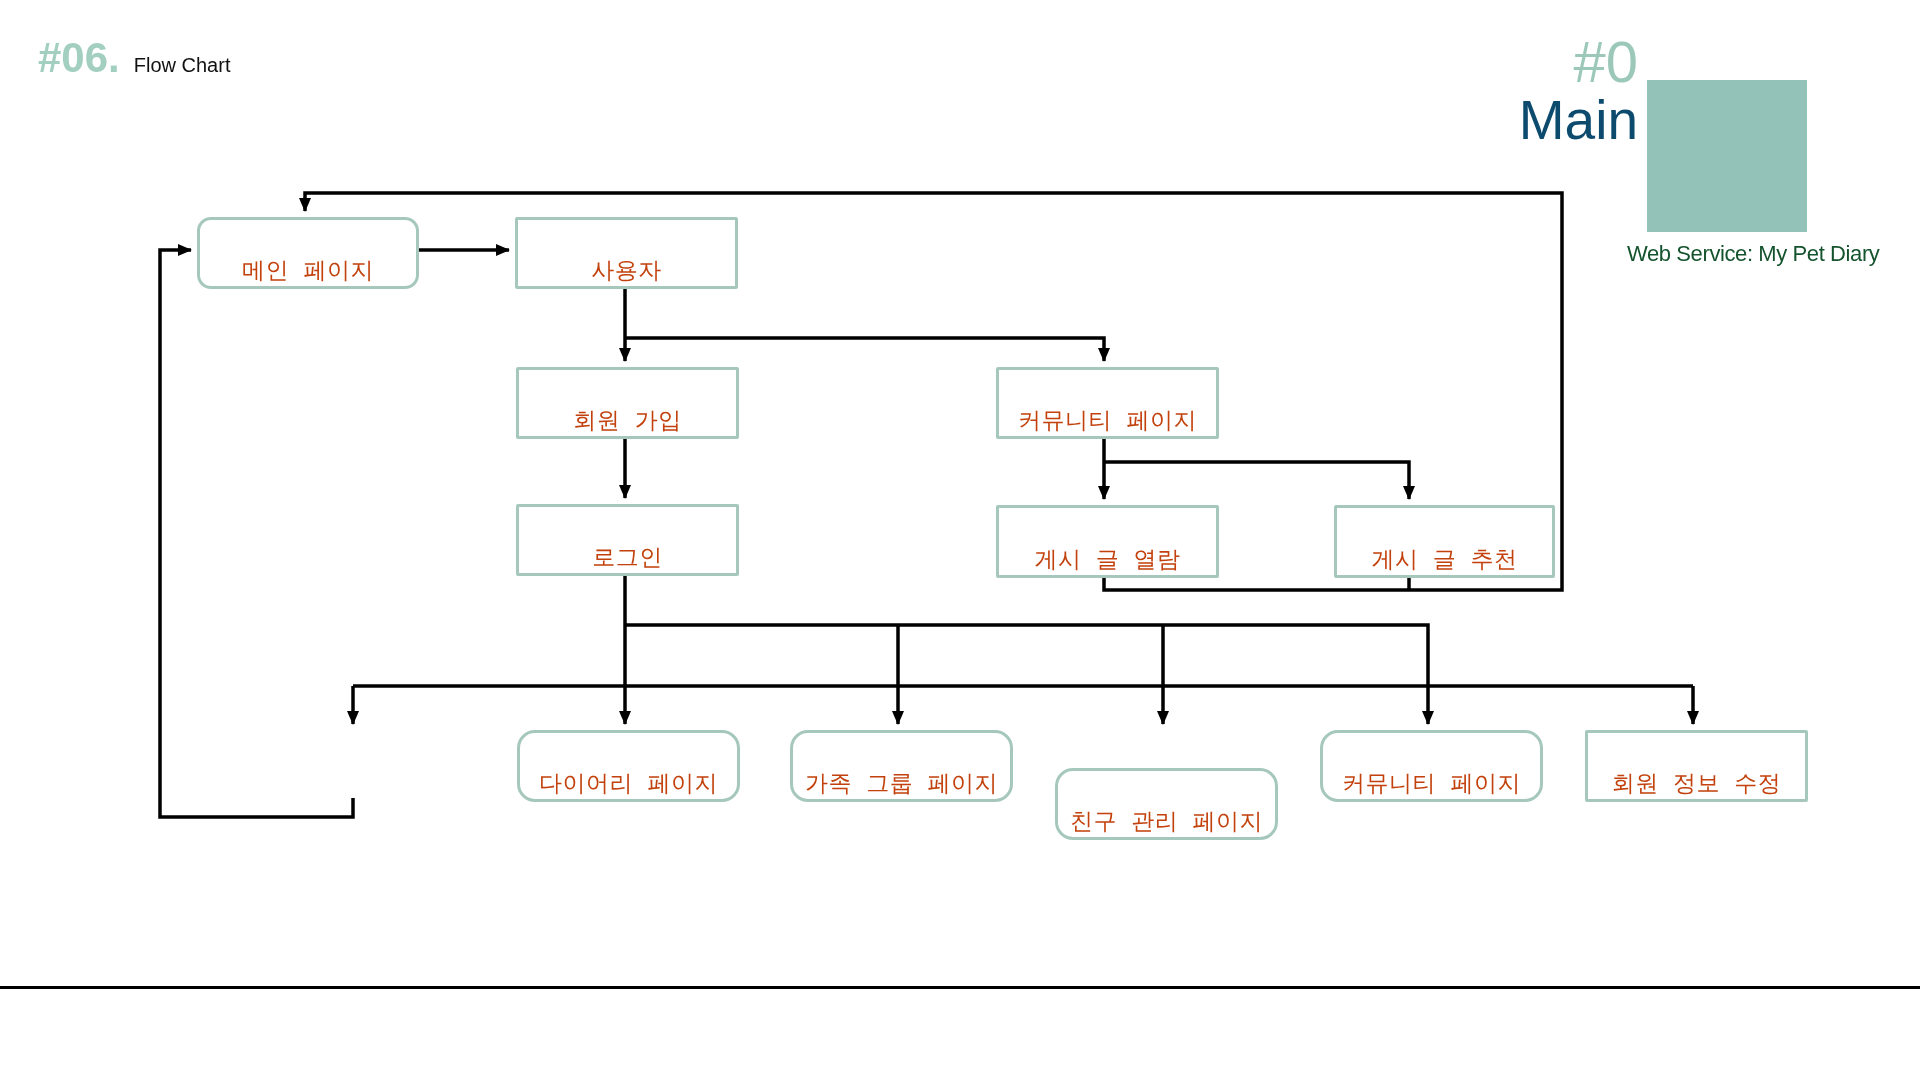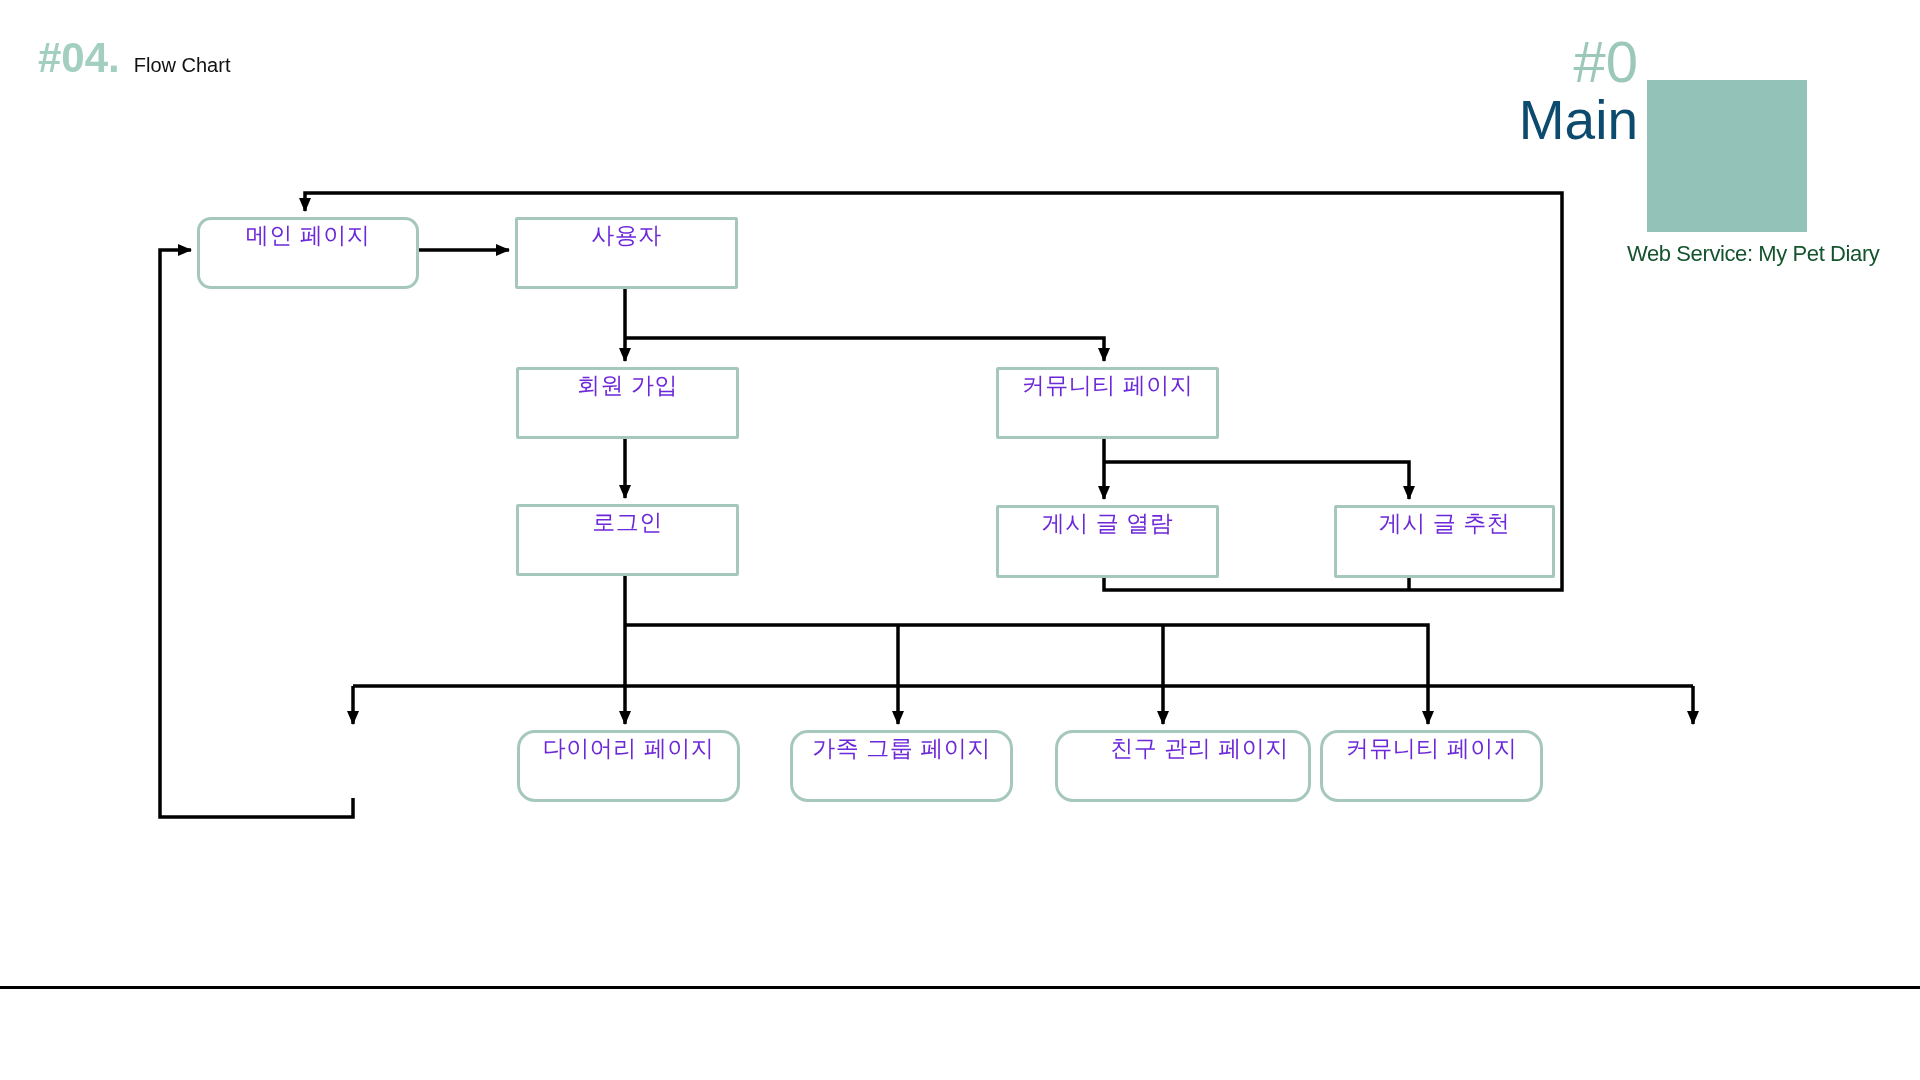--- a/index.html
+++ b/index.html
@@ -6,22 +6,22 @@
   body{
     width:1920px;height:1080px;position:relative;overflow:hidden;
     font-family:"Liberation Sans","DejaVu Sans",sans-serif;color:#000;
   }
   .stage{position:absolute;inset:0;}
   svg.wires{position:absolute;top:0;left:0;z-index:1;}
   .edge{fill:none;stroke:#000;stroke-width:3.5;}
   .node{
     position:absolute;z-index:2;background:#fff;
     border:3px solid #a6c8bc;border-radius:2px;
-    display:flex;align-items:flex-start;justify-content:center;
-    font-size:23px;letter-spacing:0.5px;color:#6d28d9;
+    display:flex;align-items:flex-end;justify-content:center;
+    font-size:23px;letter-spacing:0.5px;color:#c2410c;font-family:Liberation Mono, monospace;
   }
   .node.round-sm{border-radius:14px;}
   .node.round-lg{border-radius:18px;}
   .header-title{position:absolute;top:34px;left:38px;z-index:2;display:flex;align-items:baseline;gap:14px;}
   .header-title .num{font-size:42px;font-weight:700;color:#a3cfc0;}
   .header-title .txt{font-size:20px;font-weight:400;color:#111;}
   .page-num{position:absolute;top:28px;left:1552px;width:86px;z-index:2;
     font-size:58px;color:#9cc8ba;text-align:right;}
   .page-label{position:absolute;top:88px;left:1400px;width:238px;z-index:2;
     font-size:55px;color:#0c4a6e;text-align:right;}
@@ -29,21 +29,21 @@
   .brand-caption{position:absolute;top:241px;left:1627px;width:214px;z-index:2;
     font-size:22px;letter-spacing:-0.4px;text-align:center;color:#14532d;white-space:nowrap;}
   .bottom-rule{position:absolute;left:0;top:986px;width:1920px;height:3px;background:#000;z-index:2;}
 </style>
 </head>
 <body>
 
 <div class="stage">
 
   <div class="header-title">
-    <span class="num">#04.</span>
+    <span class="num">#06.</span>
     <span class="txt">Flow Chart</span>
   </div>
 
   <div class="page-num">#0</div>
   <div class="page-label">Main</div>
   <div class="brand-swatch" style="background:#93c2b8;"></div>
   <div class="brand-caption">Web Service: My Pet Diary</div>
 
   <svg class="wires" width="1920" height="1080" viewBox="0 0 1920 1080">
     <defs>
@@ -89,21 +89,24 @@
   </div>
   <div class="node" style="left:1334px;top:505px;width:215px;height:67px;">
     <span>게시 글 추천</span>
   </div>
   <div class="node round-lg" style="left:517px;top:730px;width:217px;height:66px;">
     <span>다이어리 페이지</span>
   </div>
   <div class="node round-lg" style="left:790px;top:730px;width:217px;height:66px;">
     <span>가족 그룹 페이지</span>
   </div>
-  <div class="node round-lg" style="left:1055px;top:730px;width:217px;height:66px;padding-left:33px;">
+  <div class="node round-lg" style="left:1055px;top:768px;width:217px;height:66px;">
     <span>친구 관리 페이지</span>
   </div>
   <div class="node round-lg" style="left:1320px;top:730px;width:217px;height:66px;">
     <span>커뮤니티 페이지</span>
+  </div>
+  <div class="node" style="left:1585px;top:730px;width:217px;height:66px;">
+    <span>회원 정보 수정</span>
   </div>
 
   <div class="bottom-rule"></div>
 </div>
 
 </body></html>

